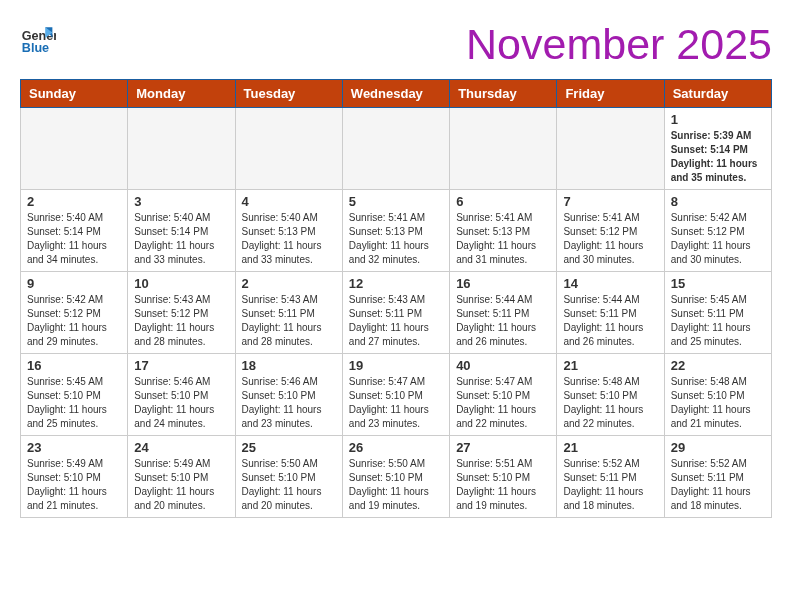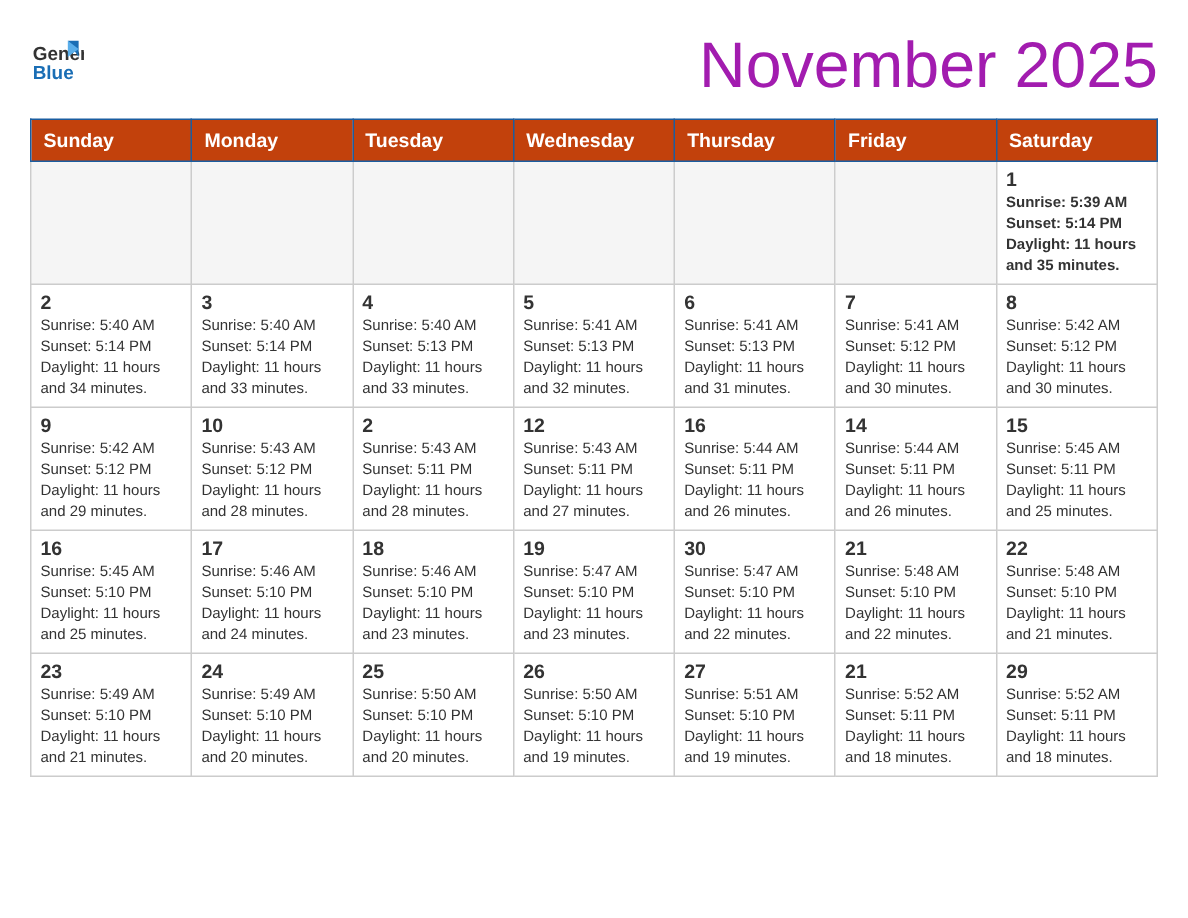--- a/index.html
+++ b/index.html
@@ -227,21 +227,21 @@
 Sunset: 5:10 PM
 Daylight: 11 hours and 23 minutes.</div>
         </td>
         <td>
           <div class="day-number">19</div>
           <div class="day-info" style="white-space: pre-line;">Sunrise: 5:47 AM
 Sunset: 5:10 PM
 Daylight: 11 hours and 23 minutes.</div>
         </td>
         <td>
-          <div class="day-number">30</div>
+          <div class="day-number">40</div>
           <div class="day-info" style="white-space: pre-line;">Sunrise: 5:47 AM
 Sunset: 5:10 PM
 Daylight: 11 hours and 22 minutes.</div>
         </td>
         <td>
           <div class="day-number">21</div>
           <div class="day-info" style="white-space: pre-line;">Sunrise: 5:48 AM
 Sunset: 5:10 PM
 Daylight: 11 hours and 22 minutes.</div>
         </td>

